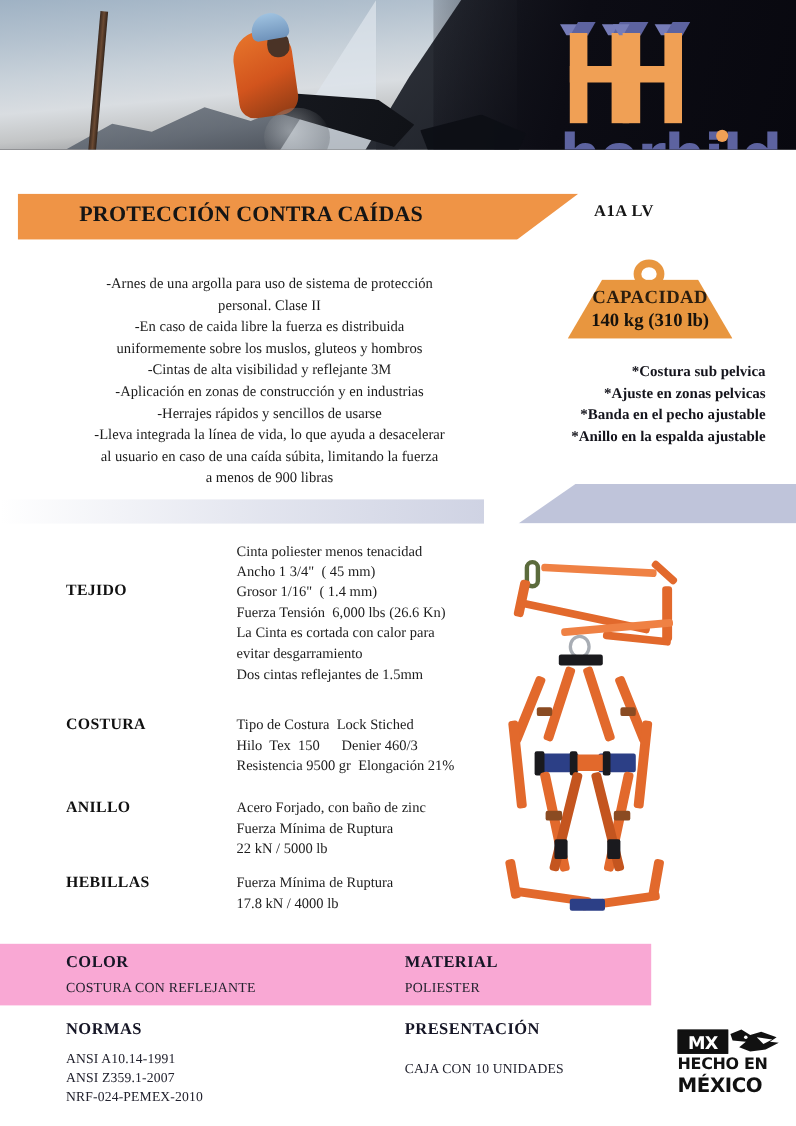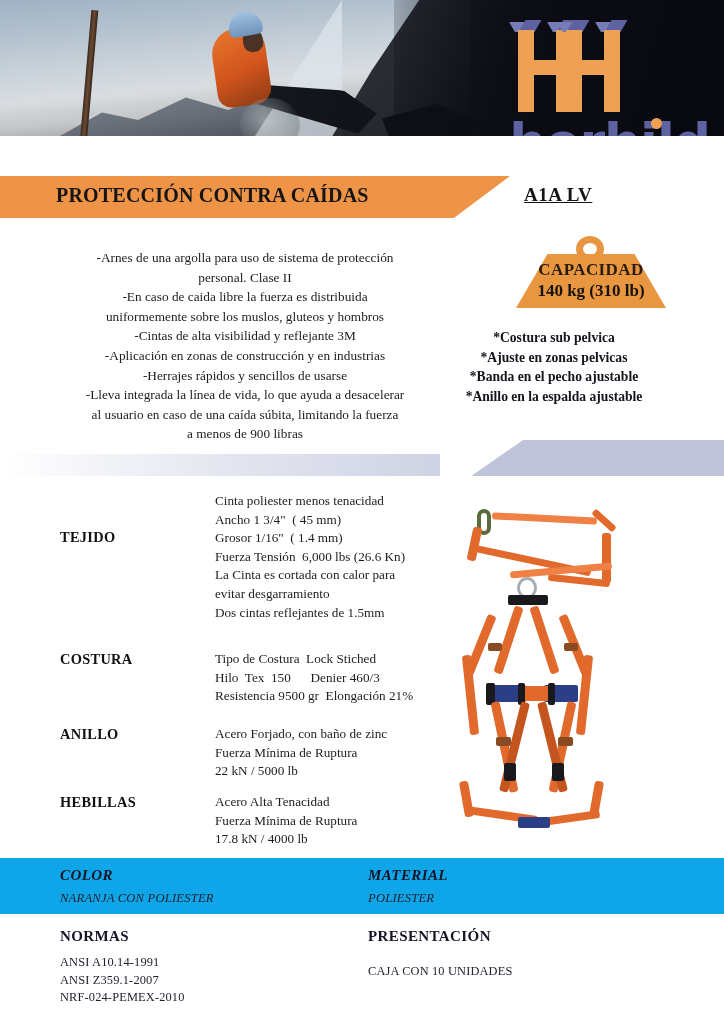--- a/index.html
+++ b/index.html
@@ -136,37 +136,36 @@
     line-height: 1;
   }
   .brand .dot {
     position: absolute; right: 48px; top: 2px;
     width: 11px; height: 11px; border-radius: 50%;
     background: #f0a055;
   }
 
   
   .titlebar {
-    position: absolute; left: 0; top: 176px; width: 676px; height: 42px;
+    position: absolute; left: 16px; top: 176px; width: 676px; height: 42px;
   }
   .titlebar .orange {
     position: absolute; left: 0; top: 0; width: 510px; height: 42px;
     background: #ef9446;
     clip-path: polygon(0 0, 100% 0, 89% 100%, 0 100%);
   }
   .titlebar .title {
     position: absolute; left: 56px; top: 8px;
     font-size: 20px; font-weight: bold; color: #151515;
     letter-spacing: .2px;
   }
   .titlebar .model {
     position: absolute; left: 524px; top: 8px;
-    font-size: 19px; font-weight: bold; color: #151515;
+    font-size: 15px; font-weight: bold; color: #151515;
     letter-spacing: .5px;
-    text-decoration: underline;
   }
 
   
   .desc {
     position: absolute; left: 60px; top: 248px; width: 370px;
     font-size: 13.3px; line-height: 19.6px; color: #1c1c1c; text-align: center;
   }
   .desc .ln { white-space: pre-wrap; }
 
   
@@ -185,21 +184,21 @@
   .cap .l1 {
     position: absolute; left: 0; top: 24px; width: 150px; text-align: center;
     font-size: 17px; font-weight: bold; color: #2b1d0e; letter-spacing: .4px;
   }
   .cap .l2 {
     position: absolute; left: 0; top: 45px; width: 150px; text-align: center;
     font-size: 17px; font-weight: bold; color: #16120c;
   }
   .features {
     position: absolute; left: 412px; top: 328px; width: 284px;
-    text-align: center;
+    text-align: right;
     font-size: 13.6px; font-weight: bold; line-height: 19.5px; color: #14141c;
   }
 
   
   .divider {
     position: absolute; left: 0; top: 440px; width: 724px; height: 36px;
   }
   .divider .soft {
     position: absolute; left: 0; top: 14px; width: 440px; height: 22px;
     background: linear-gradient(90deg, rgba(191,196,218,0) 0%, rgba(191,196,218,.45) 55%, rgba(191,196,218,.75) 100%);
@@ -231,23 +230,22 @@
     border: 3.5px solid #a8adb4; border-radius: 50%;
     background: transparent;
   }
   .hook {
     position: absolute; width: 14px; height: 26px;
     border: 4px solid #5b6b3c; border-radius: 7px;
   }
 
   
   .cmband {
-    position: absolute; left: 0; top: 858px; width: 724px; height: 56px;
-    background: #0ea5e9;
-    font-style: italic;
+    position: absolute; left: 0; top: 858px; width: 592px; height: 56px;
+    background: #f9a8d4;
   }
   .cmband .h {
     position: absolute; font-size: 15px; font-weight: bold; color: #151525; letter-spacing: .4px;
   }
   .cmband .v {
     position: absolute; font-size: 12.6px; color: #22222e; letter-spacing: .2px;
   }
 
   
   .foot .h {
@@ -391,21 +389,20 @@
     <div class="val" style="top:0;">
       <div>Acero Forjado, con baño de zinc</div>
       <div>Fuerza Mínima de Ruptura</div>
       <div>22 kN / 5000 lb</div>
     </div>
   </div>
 
   <div class="spec" style="left:60px; top:793px; width:420px;">
     <div class="lbl" style="left:0; top:0;">HEBILLAS</div>
     <div class="val" style="top:0;">
-      <div>Acero Alta Tenacidad</div>
       <div>Fuerza Mínima de Ruptura</div>
       <div>17.8 kN / 4000 lb</div>
     </div>
   </div>
 
   <div class="harness">
 
     <div class="hook" style="left:25px; top:4px;"></div>
     <div class="hs lt" style="left:40px; top:10px; width:105px; height:7px; transform:rotate(3deg);"></div>
     <div class="hs" style="left:138px; top:12px; width:28px; height:7px; transform:rotate(42deg);"></div>
@@ -448,30 +445,40 @@
 
     <div class="hs" style="left:10px; top:276px; width:9px; height:36px; transform:rotate(-10deg);"></div>
     <div class="hs" style="left:140px; top:276px; width:9px; height:36px; transform:rotate(10deg);"></div>
     <div class="hs" style="left:14px; top:306px; width:72px; height:8px; transform:rotate(8deg);"></div>
     <div class="hs" style="left:76px; top:310px; width:72px; height:8px; transform:rotate(-8deg);"></div>
     <div class="blu" style="left:66px; top:312px; width:32px; height:11px;"></div>
   </div>
 
   <div class="cmband">
     <div class="h" style="left:60px; top:9px;">COLOR</div>
-    <div class="v" style="left:60px; top:33px;">NARANJA CON POLIESTER</div>
+    <div class="v" style="left:60px; top:33px;">COSTURA CON REFLEJANTE</div>
     <div class="h" style="left:368px; top:9px;">MATERIAL</div>
     <div class="v" style="left:368px; top:33px;">POLIESTER</div>
   </div>
 
   <div class="foot">
     <div class="h" style="left:60px; top:928px;">NORMAS</div>
     <div class="v" style="left:60px; top:954px;">
       <div>ANSI A10.14-1991</div>
       <div>ANSI Z359.1-2007</div>
       <div>NRF-024-PEMEX-2010</div>
     </div>
     <div class="h" style="left:368px; top:928px;">PRESENTACIÓN</div>
     <div class="v" style="left:368px; top:963px;">CAJA CON 10 UNIDADES</div>
   </div>
 
+  <div class="hem">
+    <div class="mxbox">MX</div>
+    <svg class="eagle" viewBox="0 0 48 26">
+      <path d="M2 6 L12 2 L20 7 L30 4 L44 9 L38 13 L46 14 L34 20 L20 22 L10 18 L16 13 L4 12 Z" fill="#111"></path>
+      <path d="M26 9 L40 11 L32 15 Z" fill="#fff"></path>
+      <circle cx="16" cy="9" r="1.6" fill="#fff"></circle>
+    </svg>
+    <div class="l1">HECHO EN</div>
+    <div class="l2">MÉXICO</div>
+  </div>
 
 </div>
 
 </body></html>

